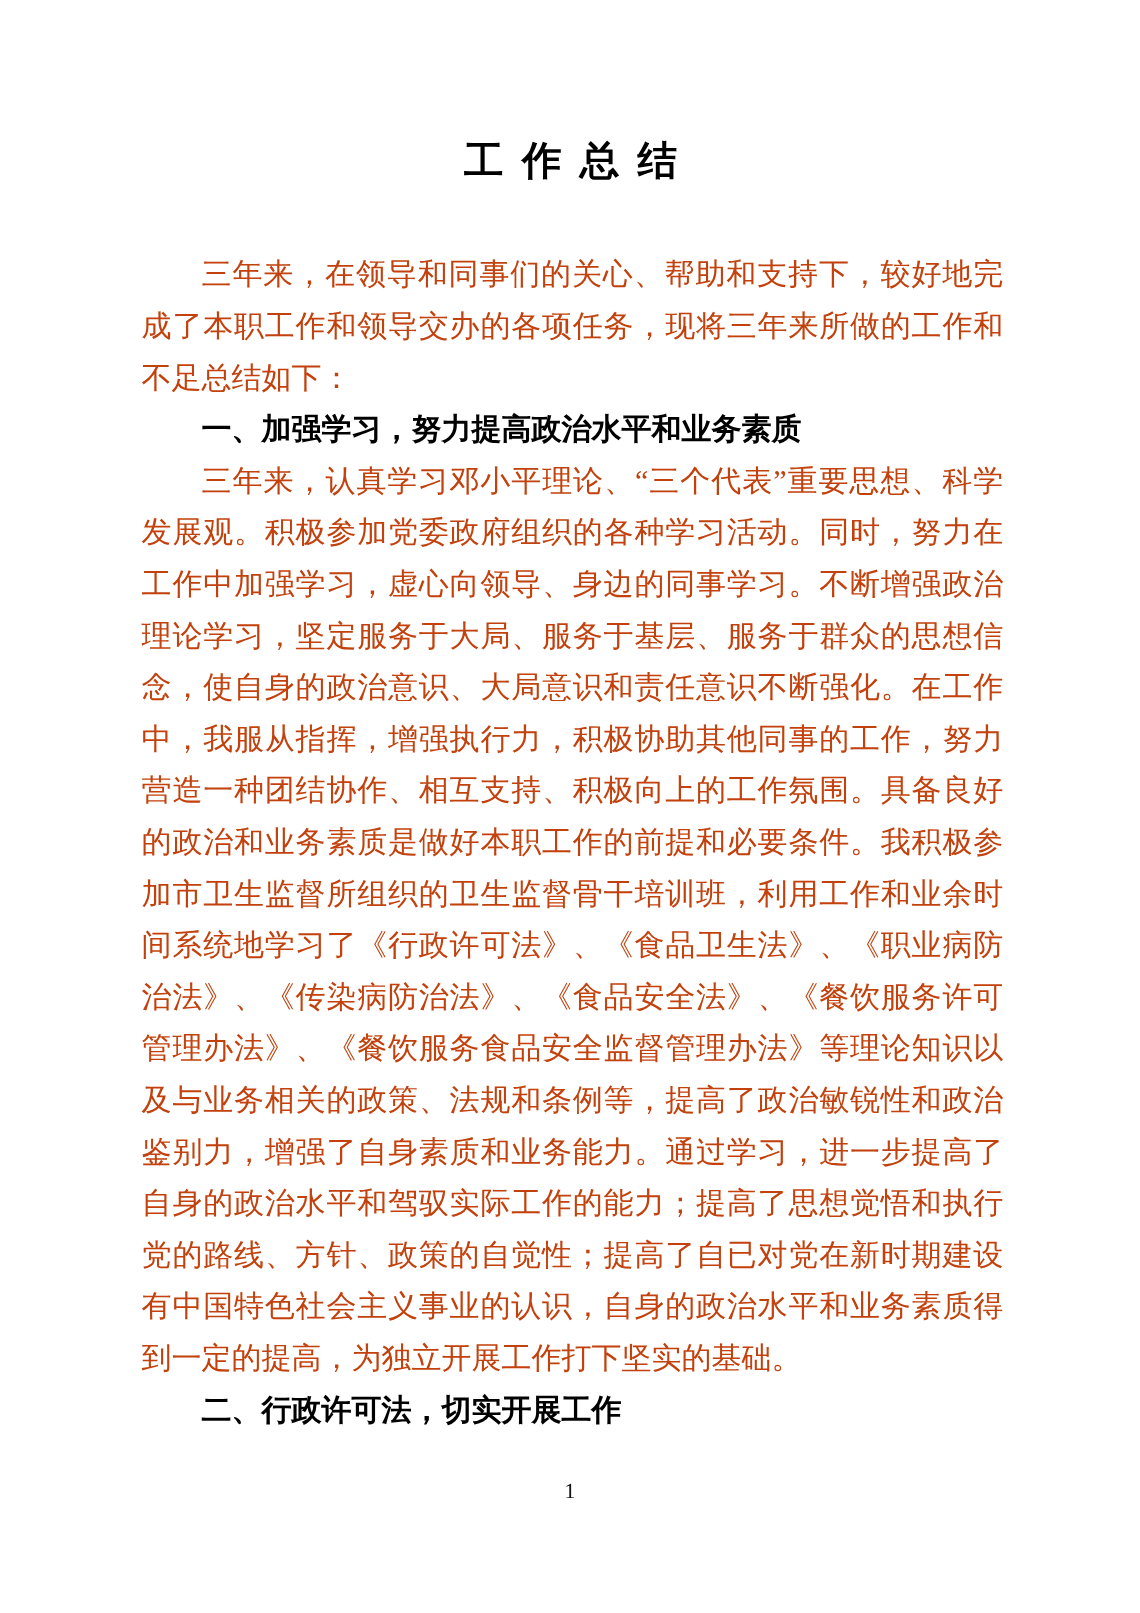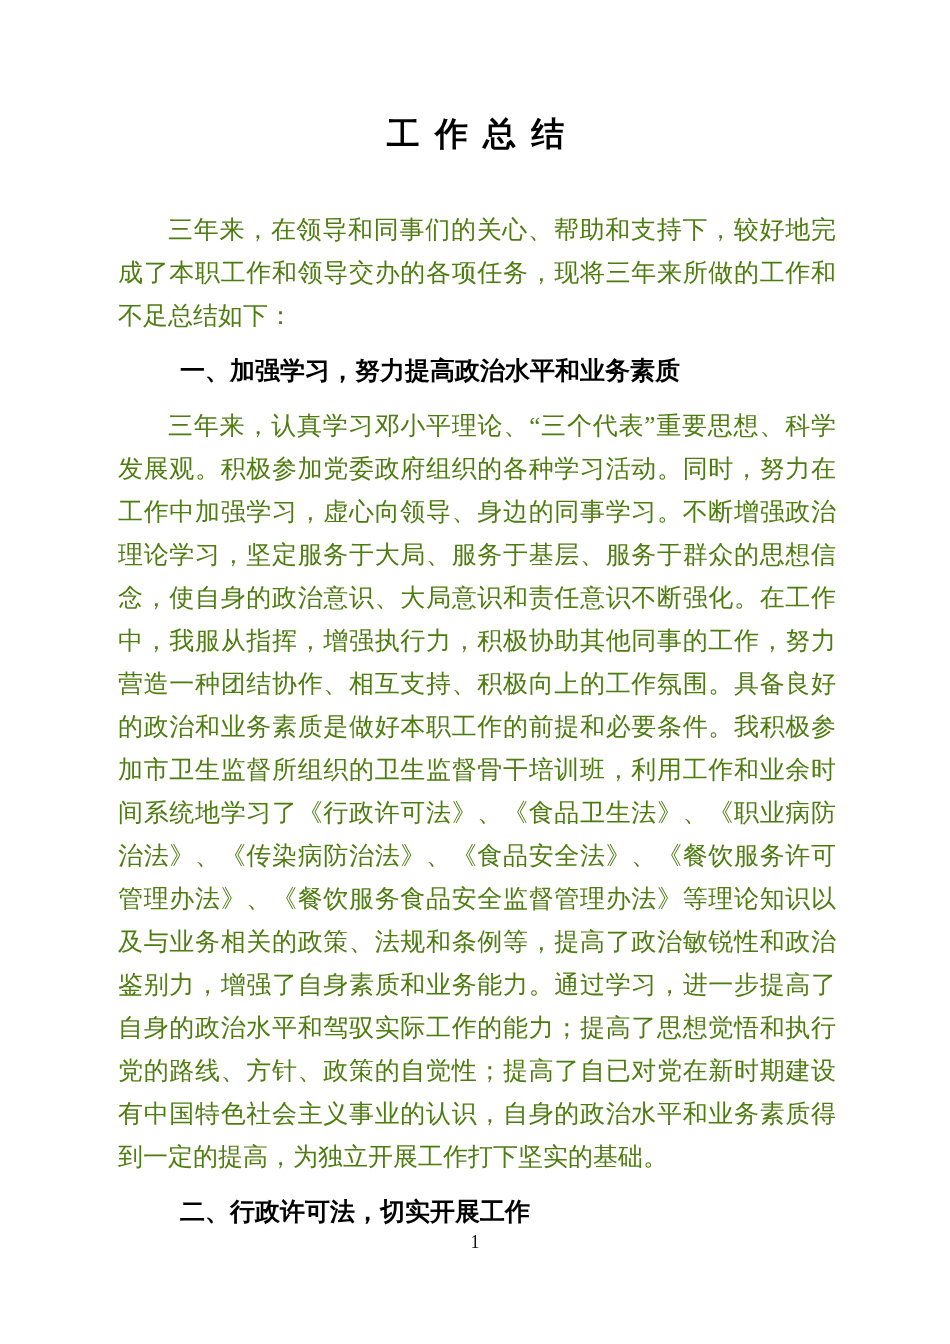--- a/index.html
+++ b/index.html
@@ -28,24 +28,24 @@
     color: #000000;
   }
   .para {
     margin: 0;
     font-family: "Liberation Serif", "DejaVu Serif", serif;
     font-size: 25px;
     line-height: 43px;
     text-align: justify;
     text-justify: inter-ideograph;
     text-indent: 2em;
-    color: #4d7c0f;
+    color: #c2410c;
   }
   .heading {
-    margin: 12px;
+    margin: 0;
     font-family: "Liberation Sans", "DejaVu Sans", sans-serif;
     font-weight: bold;
     font-size: 25px;
     line-height: 43px;
     text-indent: 2em;
     color: #000000;
   }
   .page-number {
     position: absolute;
     left: 0;

